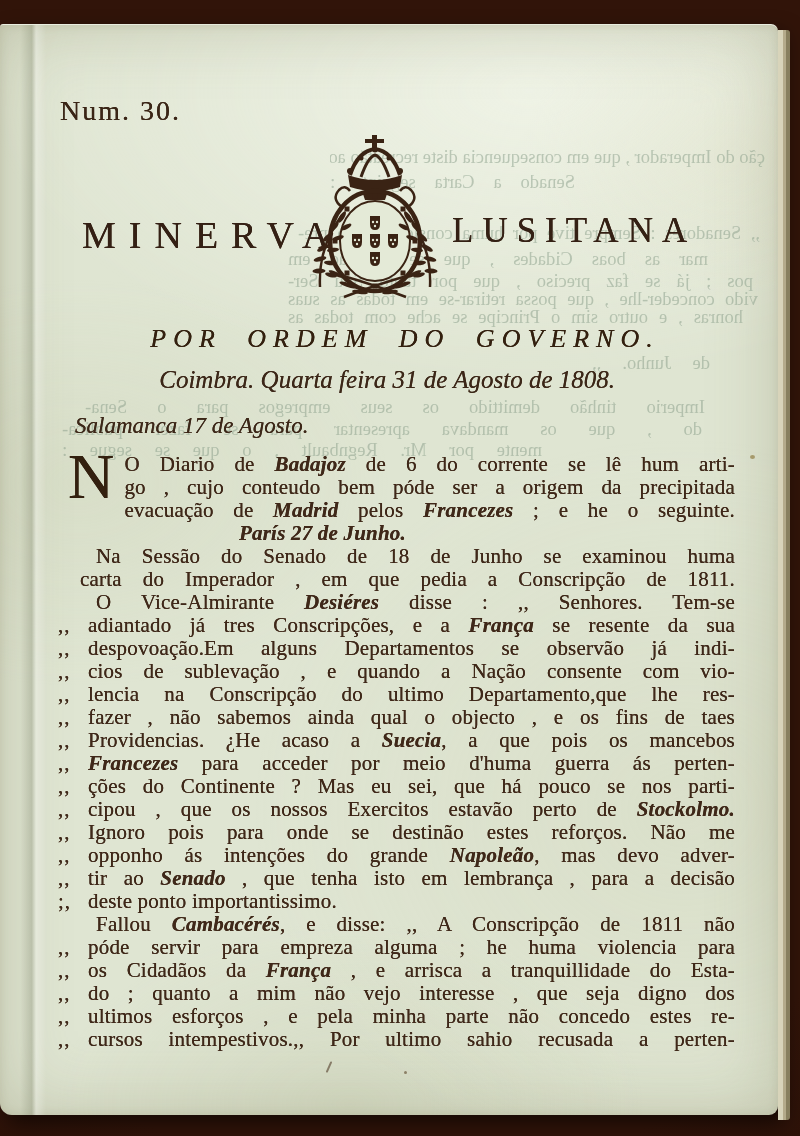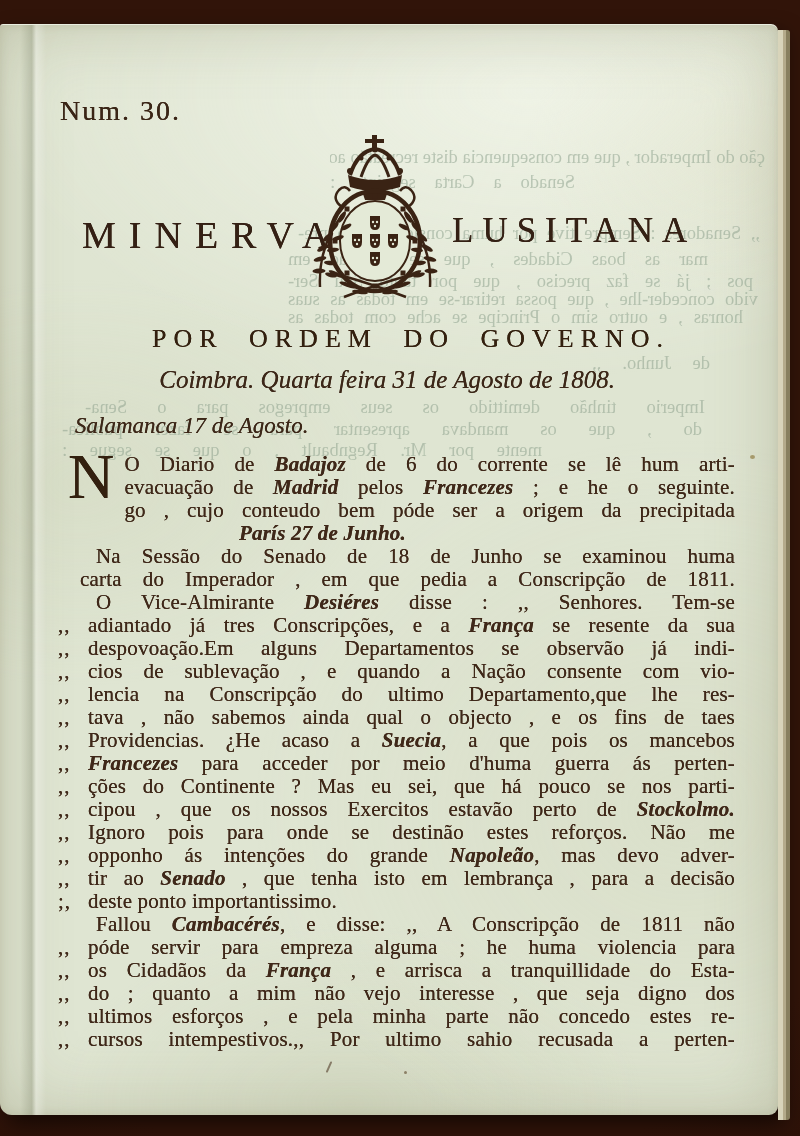--- a/index.html
+++ b/index.html
@@ -68,24 +68,25 @@
     text-shadow:0 0 .5px currentColor;
   }
   .mast-left,.mast-right{
     position:absolute;color:#342014;
     text-shadow:0 0 .6px currentColor;white-space:nowrap;font-family:Liberation Serif, serif;
   }
   .mast-left{left:82px;top:188px;font-size:38px;letter-spacing:13px;}
   .mast-right{left:452px;top:186px;font-size:35px;letter-spacing:9px;}
   .crest{position:absolute;left:286px;top:110px;width:178px;height:172px;}
   .headline{
-    position:absolute;left:81px;top:299px;width:660px;
+    position:absolute;left:75px;top:299px;width:660px;
     text-align:center;font-size:26px;color:#33200f;
     letter-spacing:7px;word-spacing:12px;white-space:nowrap;
     text-shadow:0 0 .5px currentColor;
+    font-style:italic;
   }
   .dateline{
     position:absolute;left:70px;top:341px;width:545px;
     text-align:right;font-style:italic;font-size:25px;color:#3c2718;
     white-space:nowrap;text-shadow:0 0 .4px currentColor;
   }
   .subdateline{
     position:absolute;left:75px;top:388px;width:560px;
     text-align:left;font-style:italic;font-size:23px;color:#3c2718;
     white-space:nowrap;text-shadow:0 0 .4px currentColor;
@@ -230,31 +231,31 @@
 
     <span class="mast-right">LUSITANA</span>
 
     <div class="headline">POR ORDEM DO GOVERNO.</div>
     <div class="dateline">Coimbra. Quarta feira 31 de Agosto de 1808.</div>
     <div class="subdateline">Salamanca 17 de Agosto.</div>
 
     <div class="body">
       <span class="dropcap">N</span>
     <div class="line"><span>O Diario de </span><span class="it">Badajoz</span><span> de 6 do corrente se lê hum arti-</span></div>
+        <div class="line"><span>go , cujo conteudo bem póde ser a origem da precipitada</span></div>
         <div class="line"><span>evacuação de </span><span class="it">Madrid</span><span> pelos </span><span class="it">Francezes</span><span> ; e he o seguinte.</span></div>
-        <div class="line"><span>go , cujo conteudo bem póde ser a origem da precipitada</span></div>
         <div class="line center"><span class="it">París 27 de Junho.</span></div>
         <div class="line ind"><span>Na Sessão do Senado de 18 de Junho se examinou huma</span></div>
         <div class="line"><span>carta do Imperador , em que pedia a Conscripção de 1811.</span></div>
         <div class="line ind"><span>O Vice-Almirante </span><span class="it">Desiéres</span><span> disse : ,, Senhores. Tem-se</span></div>
         <div class="line quoted"><span class="q">,,</span><span>adiantado já tres Conscripções, e a </span><span class="it">França</span><span> se resente da sua</span></div>
         <div class="line quoted"><span class="q">,,</span><span>despovoação.Em alguns Departamentos se observão já indi-</span></div>
         <div class="line quoted"><span class="q">,,</span><span>cios de sublevação , e quando a Nação consente com vio-</span></div>
         <div class="line quoted"><span class="q">,,</span><span>lencia na Conscripção do ultimo Departamento,que lhe res-</span></div>
-        <div class="line quoted"><span class="q">,,</span><span>tava , não sabemos ainda qual o objecto , e os fins de taes</span></div>
+        <div class="line quoted"><span class="q">,,</span><span>fazer , não sabemos ainda qual o objecto , e os fins de taes</span></div>
         <div class="line quoted"><span class="q">,,</span><span>Providencias. ¿He acaso a </span><span class="it">Suecia</span><span>, a que pois os mancebos</span></div>
         <div class="line quoted"><span class="q">,,</span><span class="it">Francezes</span><span> para acceder por meio d'huma guerra ás perten-</span></div>
         <div class="line quoted"><span class="q">,,</span><span>ções do Continente ? Mas eu sei, que há pouco se nos parti-</span></div>
         <div class="line quoted"><span class="q">,,</span><span>cipou , que os nossos Exercitos estavão perto de </span><span class="it">Stockolmo.</span></div>
         <div class="line quoted"><span class="q">,,</span><span>Ignoro pois para onde se destinão estes reforços. Não me</span></div>
         <div class="line quoted"><span class="q">,,</span><span>opponho ás intenções do grande </span><span class="it">Napoleão</span><span>, mas devo adver-</span></div>
         <div class="line quoted"><span class="q">,,</span><span>tir ao </span><span class="it">Senado</span><span> , que tenha isto em lembrança , para a decisão</span></div>
         <div class="line short quoted"><span class="q">;,</span><span>deste ponto importantissimo.</span></div>
         <div class="line ind"><span>Fallou </span><span class="it">Cambacérés</span><span>, e disse: ,, A Conscripção de 1811 não</span></div>
         <div class="line quoted"><span class="q">,,</span><span>póde servir para empreza alguma ; he huma violencia para</span></div>

